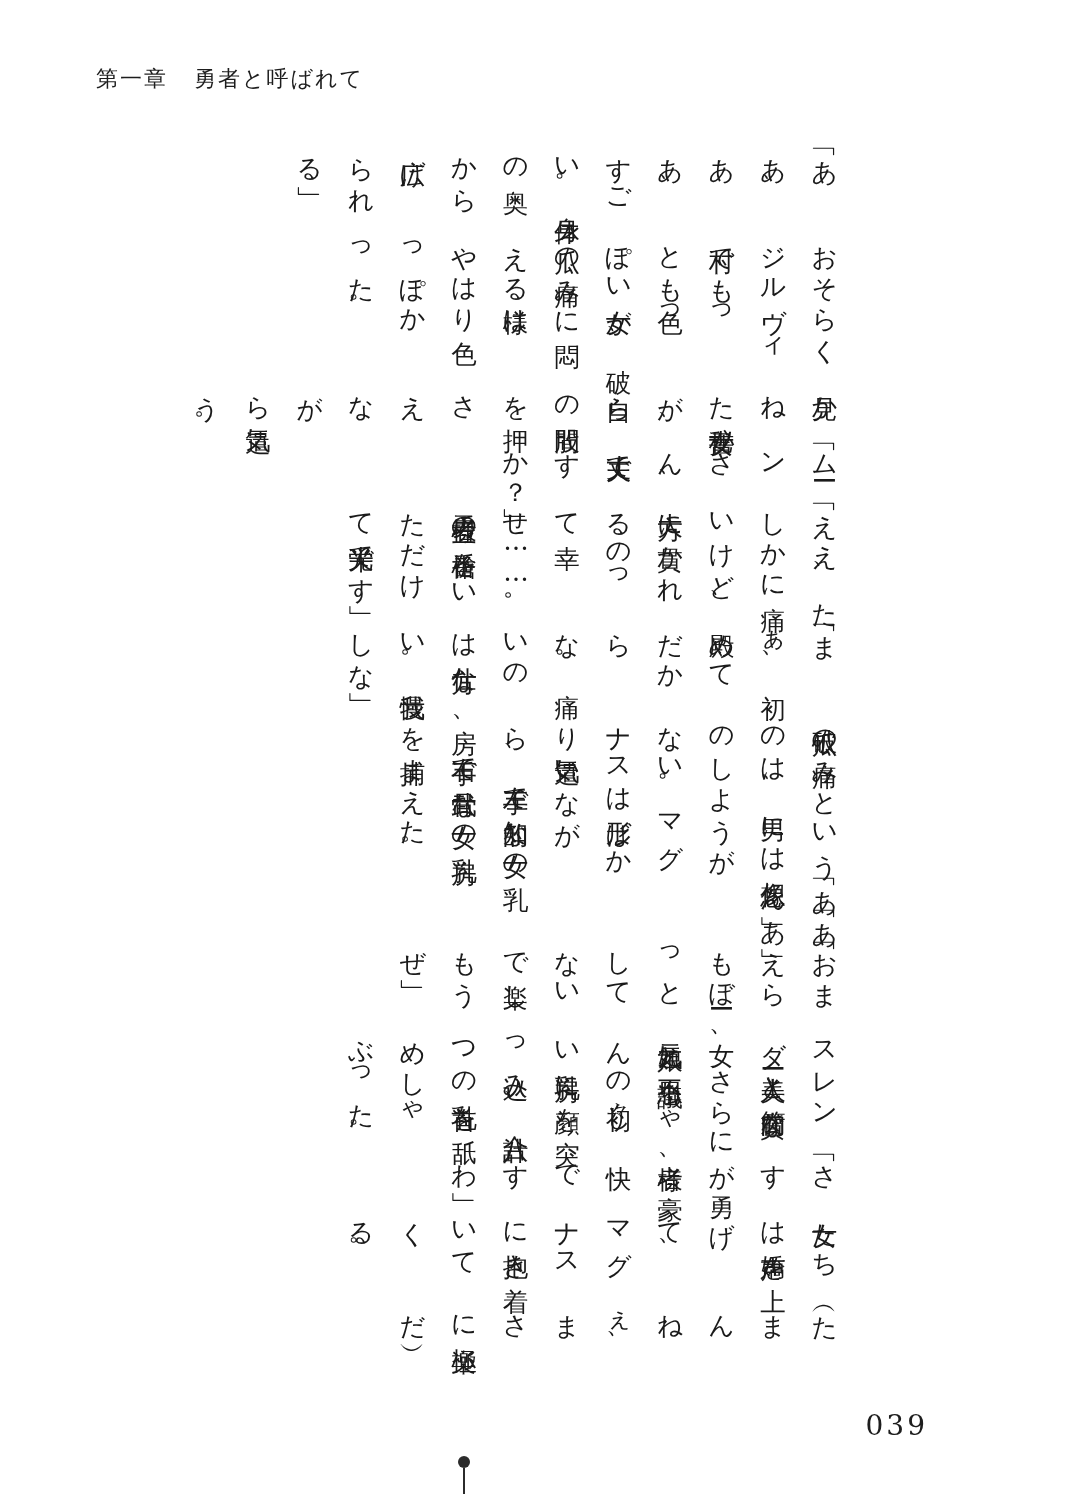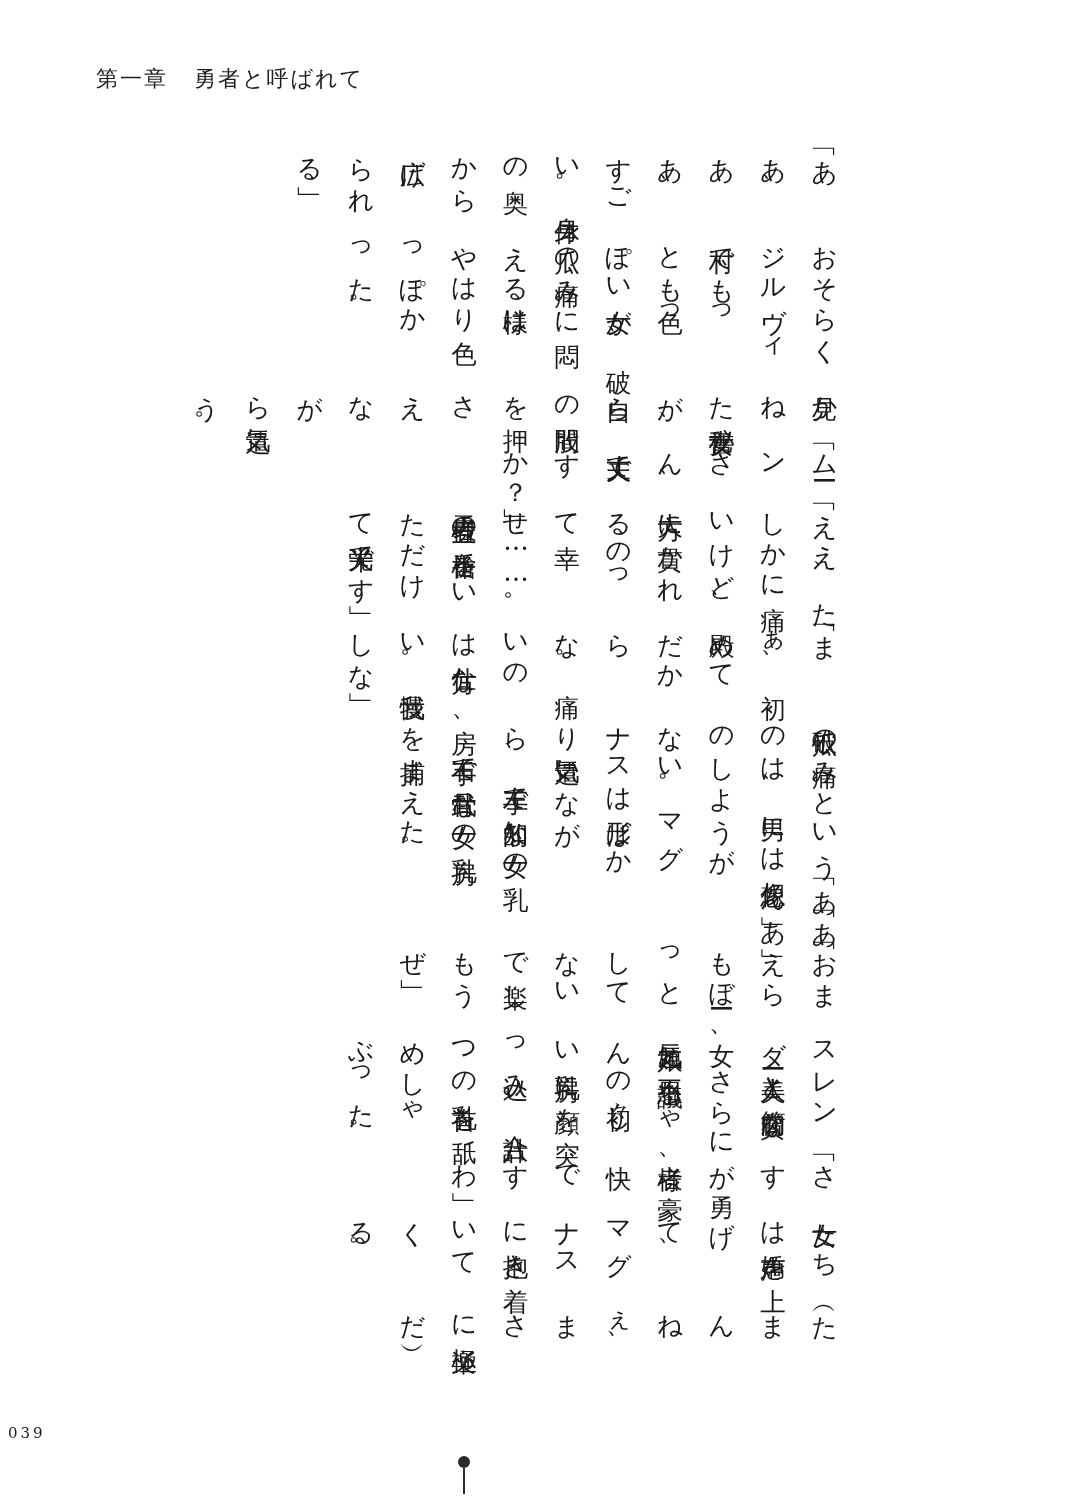--- a/index.html
+++ b/index.html
@@ -53,25 +53,25 @@
   .para {
     display: block;
   }
   .para.indent {
     padding-top: 26px; 
   }
 
   
   .folio {
     position: absolute;
-    left: 8px;
+    left: 0;
     right: 0;
     bottom: 58px;
-    text-align: left;
-    font-size: 15px;
+    text-align: right;
+    font-size: 28px;
     letter-spacing: 3px;
     color: #1d1d1d;
   }
   .folio-ornament {
     position: absolute;
     left: 0;
     right: 0;
     bottom: 6px;
     display: flex;
     flex-direction: column;

